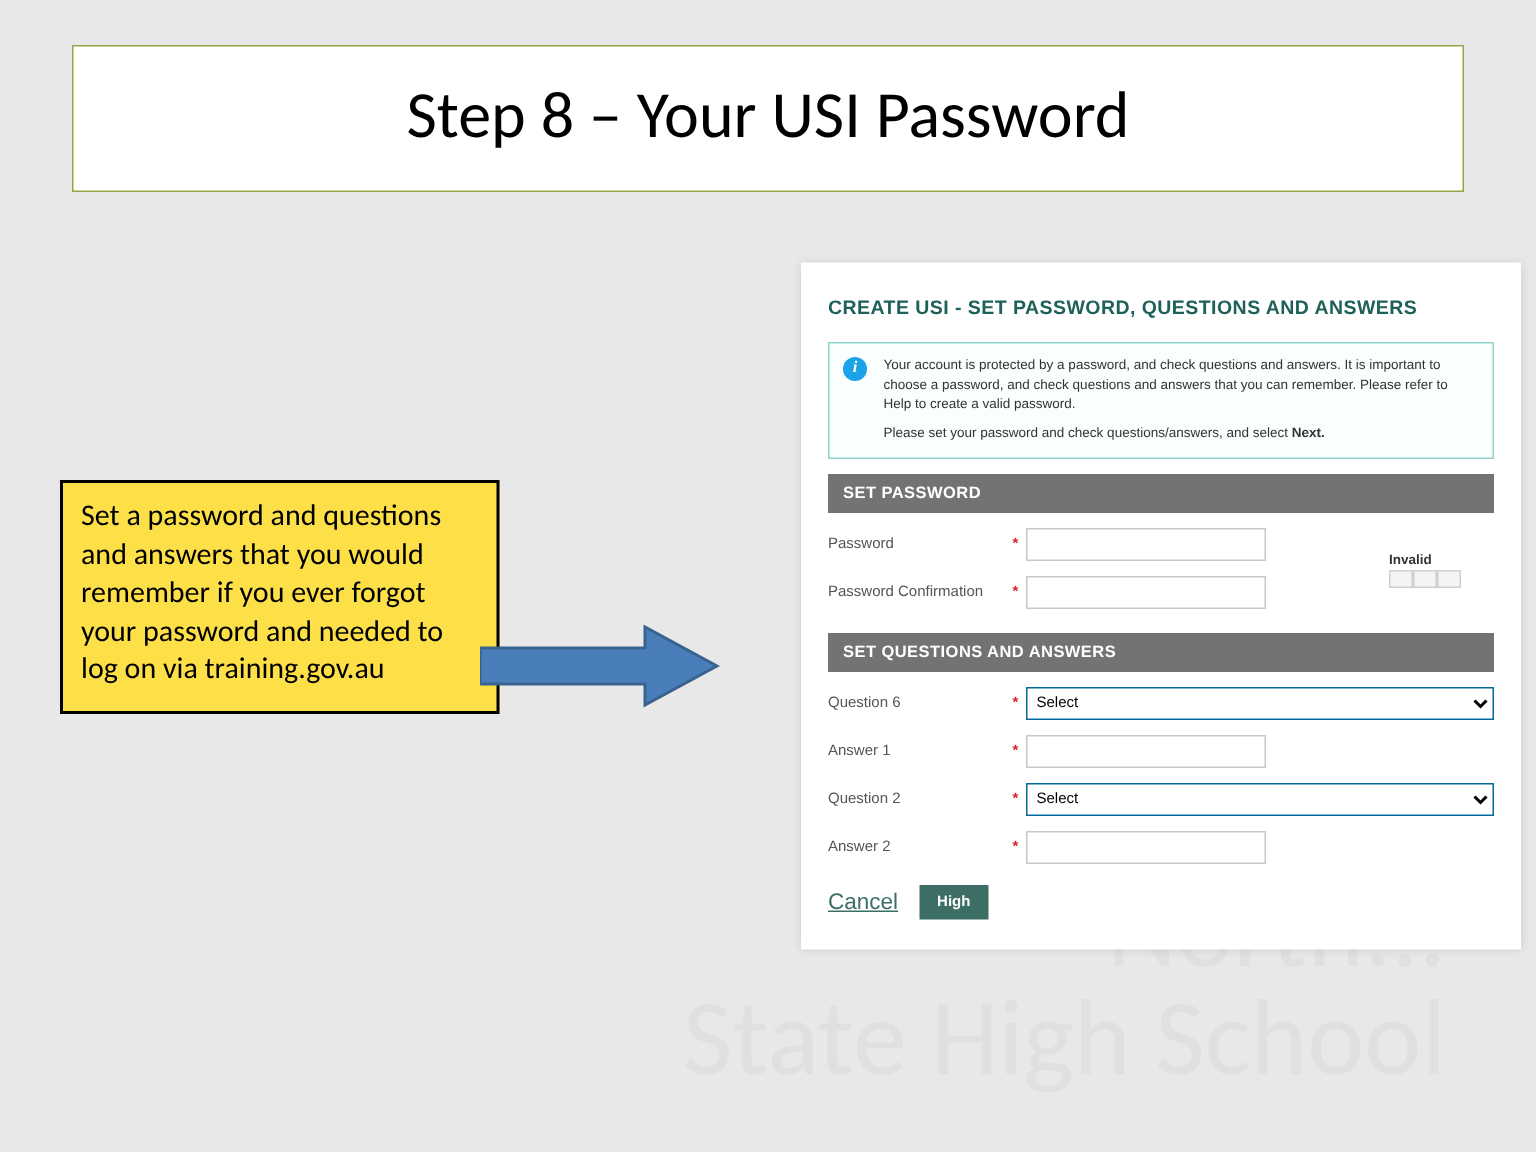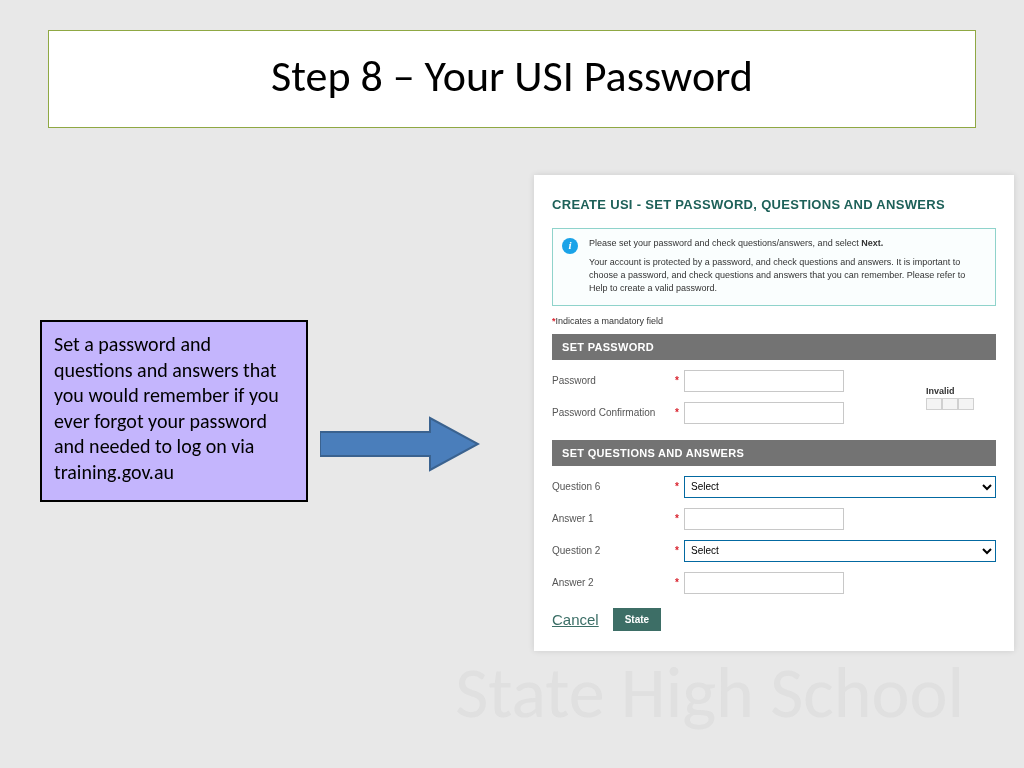--- a/index.html
+++ b/index.html
@@ -36,22 +36,22 @@
   .title-box .title {
     font-size: 44px;
     color: #000;
     font-weight: 400;
   }
   
   .instruction-box {
     position: absolute;
     top: 320px;
     left: 40px;
-    width: 268px;
-    background: #c4b5fd;
+    width: 293px;
+    background: #fde047;
     border: 2px solid #000;
     padding: 10px 12px 14px;
     font-size: 20px;
     line-height: 1.28;
     color: #000;
   }
   
   .arrow {
     position: absolute;
     top: 414px;
@@ -217,29 +217,26 @@
   <polygon points="0,18 110,18 110,4 158,30 110,56 110,42 0,42" fill="#4a7ebb" stroke="#3a628f" stroke-width="2"></polygon>
 </svg>
 
 <div class="side-marker"></div>
 
 <div class="form-panel">
   <div class="form-heading">CREATE USI - SET PASSWORD, QUESTIONS AND ANSWERS</div>
 
   <div class="info-box">
     <div class="info-icon">i</div>
+    <p>Your account is protected by a password, and check questions and answers. It is important to choose a password, and check questions and answers that you can remember. Please refer to Help to create a valid password.</p>
     <p>
       <span>Please set your password and check questions/answers, and select </span><b>Next.</b>
     </p>
-    <p>Your account is protected by a password, and check questions and answers. It is important to choose a password, and check questions and answers that you can remember. Please refer to Help to create a valid password.</p>
-  </div>
-
-  <div class="mandatory-note">
-    <span class="star">*</span><span>Indicates a mandatory field</span>
-  </div>
+  </div>
+
 
   <div class="section-bar">SET PASSWORD</div>
 
   <div class="pw-wrap">
     <div class="invalid-block">
       <span>Invalid</span>
       <div class="boxes">
           <span></span>
           <span></span>
           <span></span>
@@ -280,15 +277,15 @@
     </select>
   </div>
   <div class="field-row">
     <span class="label">Answer 2</span>
     <span class="star">*</span>
     <input type="text" style="">
   </div>
 
   <div class="actions">
     <span class="cancel-link">Cancel</span>
-    <button class="next-btn">State</button>
+    <button class="next-btn">High</button>
   </div>
 </div>
 
 </body></html>

